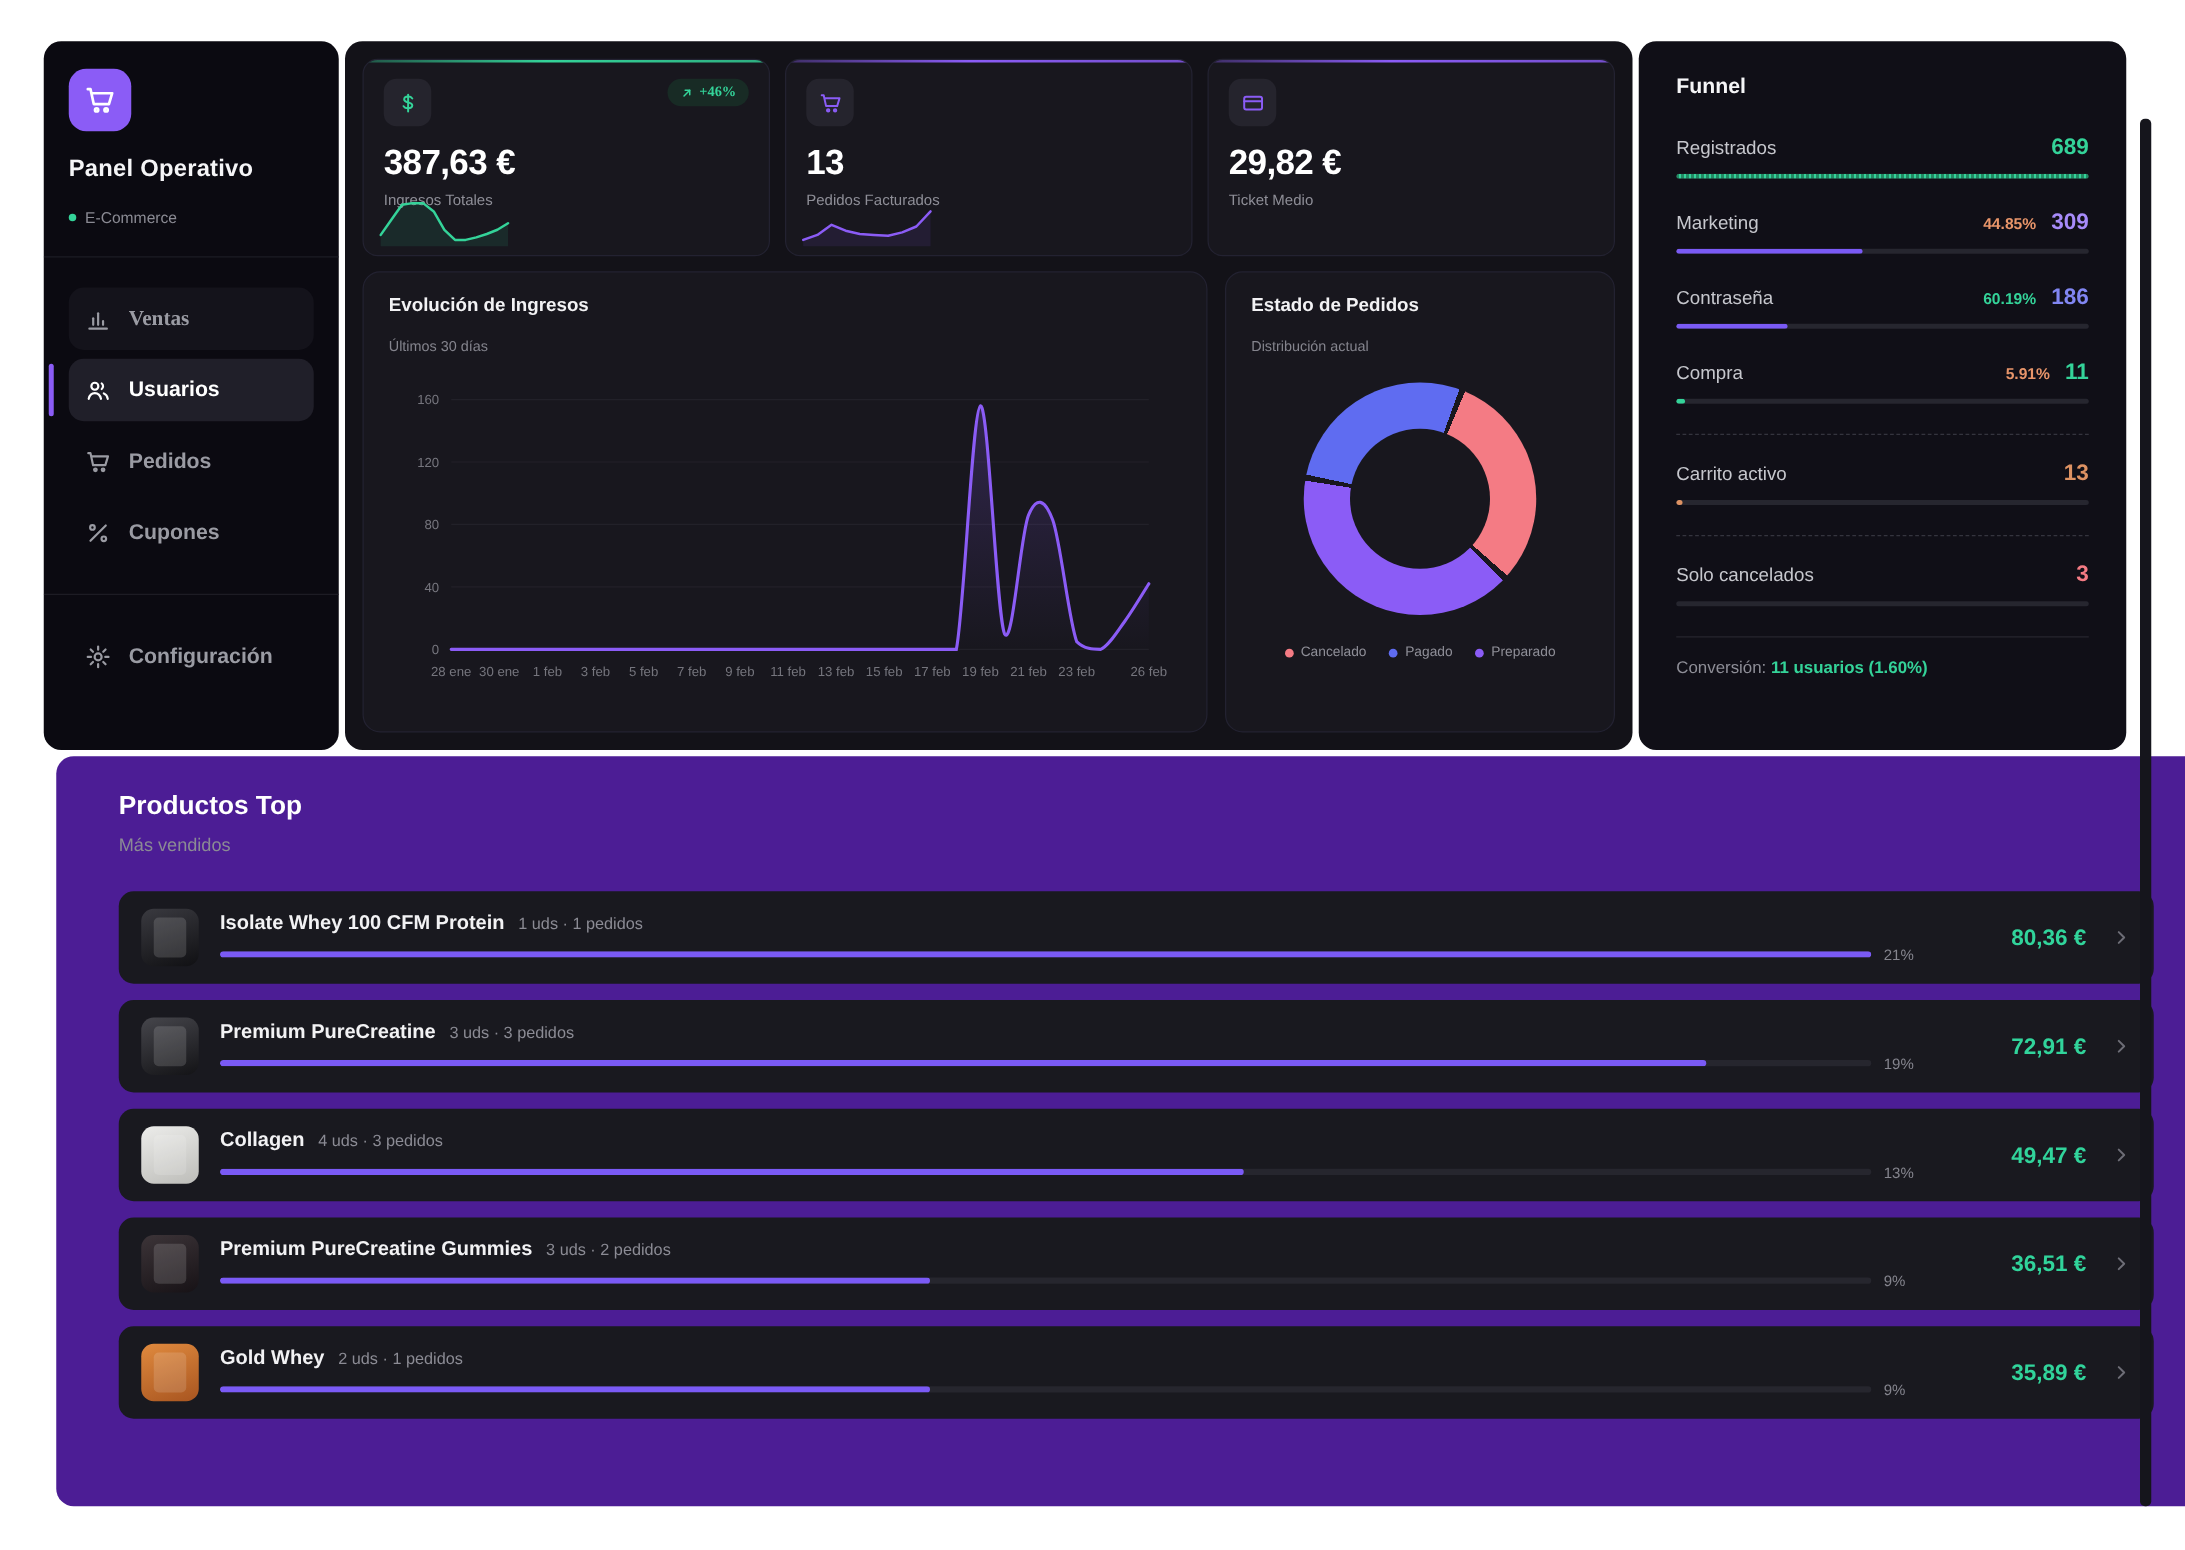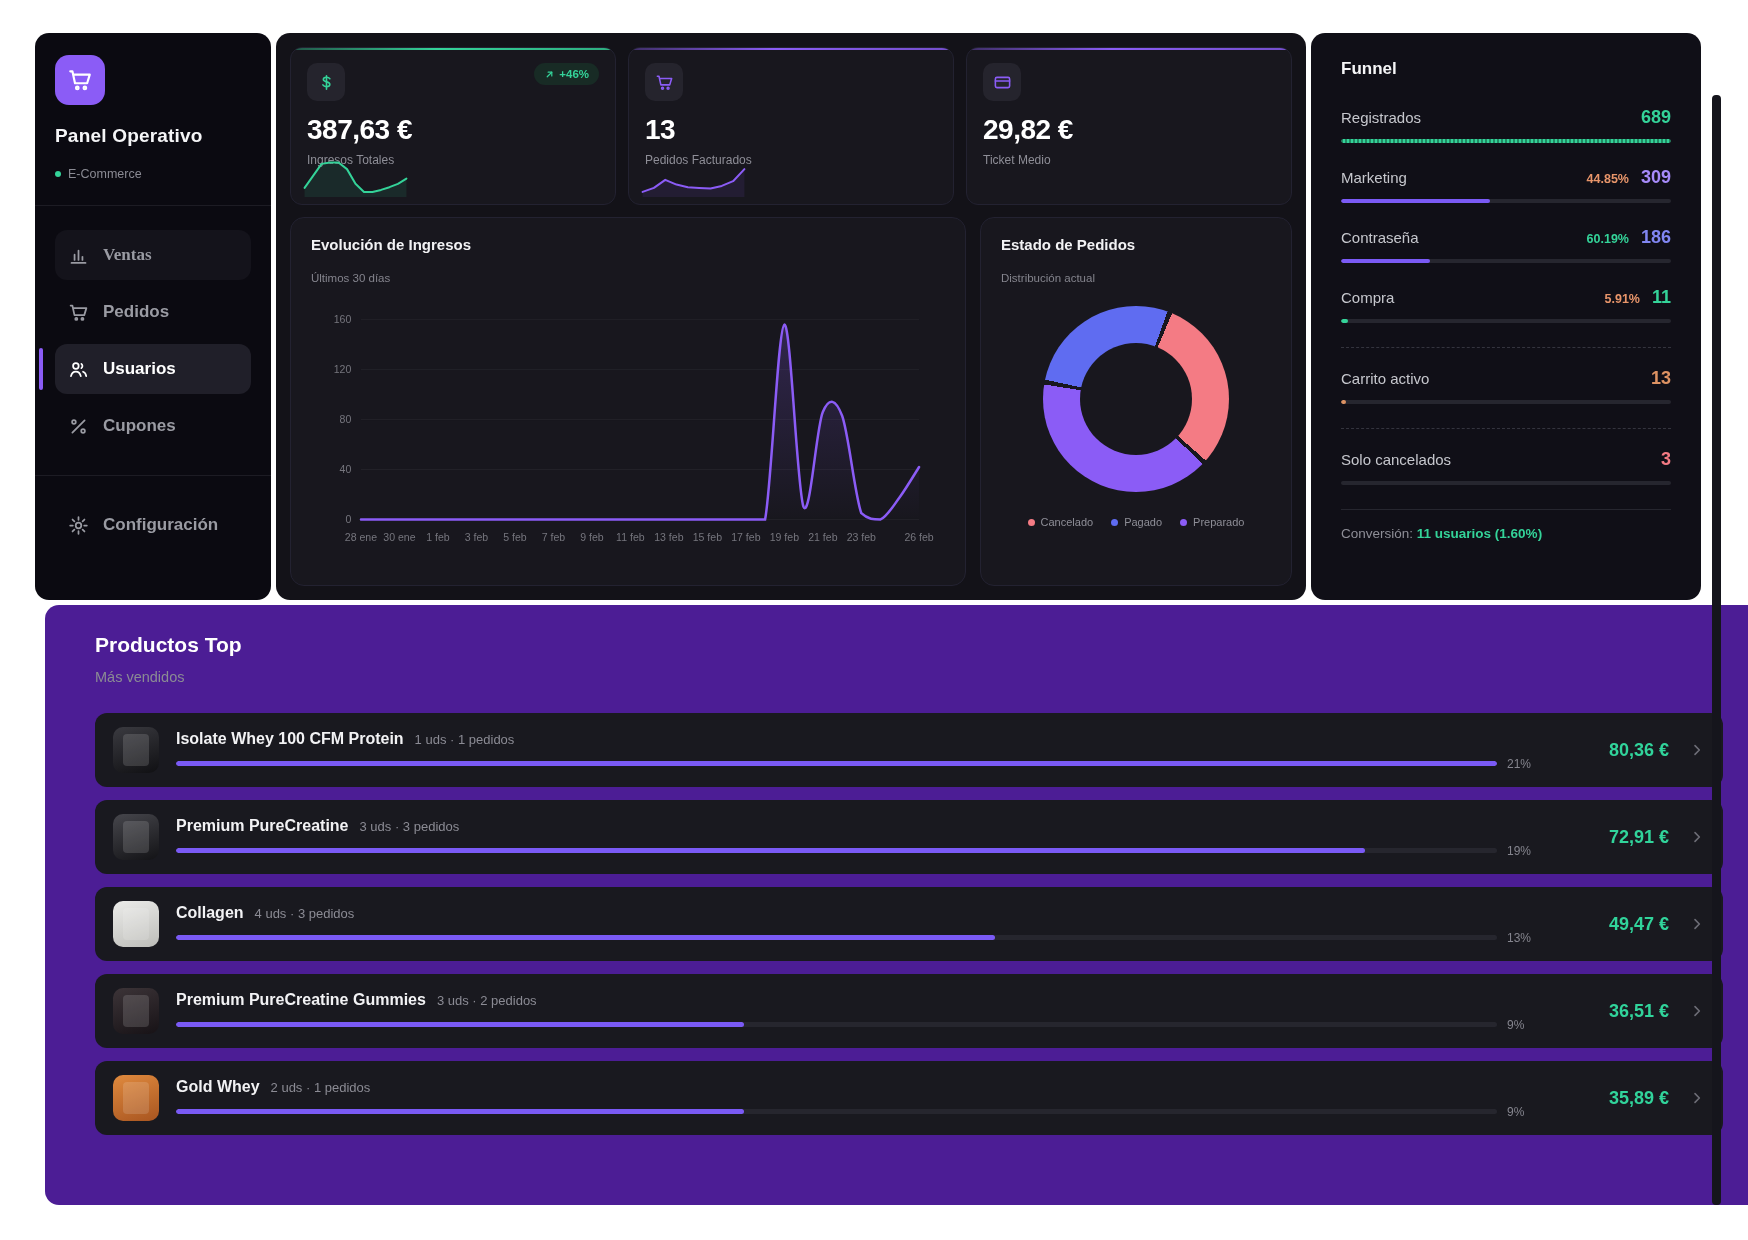--- a/index.html
+++ b/index.html
@@ -25,21 +25,21 @@
   .nav-item.active::before { content:""; position:absolute; left:-16px; top:4px; bottom:4px; width:4px; border-radius:3px; background:#8b5cf6; }
 
   
   #main { left:276px; top:33px; width:1030px; height:567px; background:#131218; padding:14px; }
   .kpi-row { display:flex; gap:12px; }
   .kpi-card { flex:1; height:158px; background:#18171e; border:1px solid #232231; border-radius:12px; position:relative; overflow:hidden; padding:15px 16px; }
   .kpi-accent { position:absolute; top:0; left:0; right:0; height:2px; }
   .kpi-head { display:flex; align-items:flex-start; justify-content:space-between; }
   .kpi-icon { width:38px; height:38px; border-radius:10px; background:#25242d; display:flex; align-items:center; justify-content:center; }
   .kpi-icon svg { width:19px; height:19px; }
-  .kpi-badge { display:flex; align-items:center; gap:4px; background:#182b25; color:#34d399; font-size:11.5px; font-weight:bold; border-radius:20px; padding:5px 10px; }
+  .kpi-badge { display:flex; align-items:center; gap:4px; background:#182b25; color:#34d399; font-size:11.5px; font-weight:bold; border-radius:20px; padding:5px 10px;font-family:Liberation Serif, serif; }
   .kpi-badge svg { width:11px; height:11px; }
   .kpi-value { color:#ffffff; font-size:28px; font-weight:bold; margin-top:13px; letter-spacing:-.5px; }
   .kpi-label { color:#8e8e97; font-size:12px; margin-top:7px; }
   .spark { position:absolute; left:12px; right:12px; bottom:6px; height:42px; }
 
   .charts-row { display:flex; gap:14px; margin-top:12px; height:369px; }
   .chart-card { background:#18171e; border:1px solid #232231; border-radius:14px; padding:18px 20px; position:relative; }
   #line-card { width:676px; }
   #donut-card { flex:1; }
   .chart-title { color:#f2f2f4; font-size:15px; font-weight:bold; }
@@ -119,40 +119,40 @@
       <span style="display:flex">
         <svg viewBox="0 0 24 24" fill="none" stroke="currentColor" stroke-width="2" stroke-linecap="round">
             <path d="M4 20.5h16"></path>
             <path d="M7.5 17v-6"></path>
             <path d="M12 17V6.5"></path>
             <path d="M16.5 17v-3.5"></path>
           </svg>
       </span>
       <span>Ventas</span>
     </div>
-    <div class="nav-item">
-      <span style="display:flex">
-        <svg viewBox="0 0 24 24" fill="none" stroke="currentColor" stroke-width="2" stroke-linecap="round" stroke-linejoin="round">
-            <path d="M3 4h2l2.4 11h11.2L21 7H6"></path>
-            <circle cx="9.5" cy="19.3" r="1.2"></circle>
-            <circle cx="16.5" cy="19.3" r="1.2"></circle>
-          </svg>
-      </span>
-      <span>Pedidos</span>
-    </div>
     <div class="nav-item active">
       <span style="display:flex">
         <svg viewBox="0 0 24 24" fill="none" stroke="currentColor" stroke-width="2" stroke-linecap="round" stroke-linejoin="round">
             <circle cx="9" cy="8" r="3.2"></circle>
             <path d="M3.4 19.5c.7-3.3 2.9-5.2 5.6-5.2s4.9 1.9 5.6 5.2"></path>
             <path d="M15.3 5.5a3.2 3.2 0 0 1 0 5"></path>
             <path d="M17.2 14.6c2 .7 3.2 2.4 3.6 4.9"></path>
           </svg>
       </span>
       <span>Usuarios</span>
+    </div>
+    <div class="nav-item">
+      <span style="display:flex">
+        <svg viewBox="0 0 24 24" fill="none" stroke="currentColor" stroke-width="2" stroke-linecap="round" stroke-linejoin="round">
+            <path d="M3 4h2l2.4 11h11.2L21 7H6"></path>
+            <circle cx="9.5" cy="19.3" r="1.2"></circle>
+            <circle cx="16.5" cy="19.3" r="1.2"></circle>
+          </svg>
+      </span>
+      <span>Pedidos</span>
     </div>
     <div class="nav-item">
       <span style="display:flex">
         <svg viewBox="0 0 24 24" fill="none" stroke="currentColor" stroke-width="2" stroke-linecap="round">
             <line x1="19" y1="5" x2="5" y2="19"></line>
             <circle cx="6.8" cy="6.8" r="2.1"></circle>
             <circle cx="17.2" cy="17.2" r="2.1"></circle>
           </svg>
       </span>
       <span>Cupones</span>

